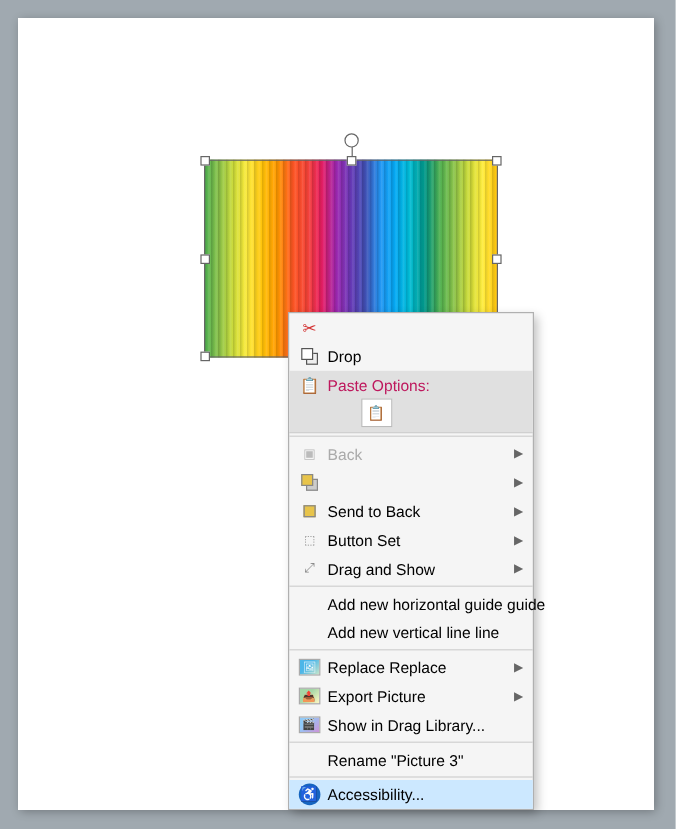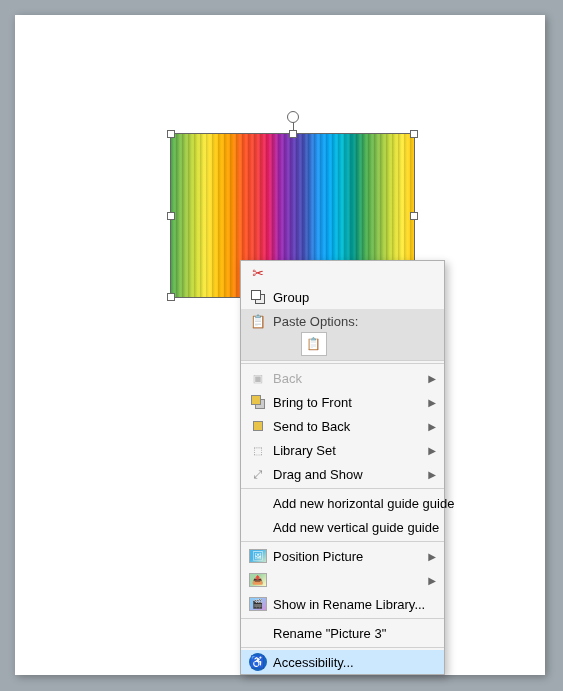--- a/index.html
+++ b/index.html
@@ -299,27 +299,27 @@
       </div>
     </div>
 
     <div class="menu-item">
       <div class="menu-icon">
         <div class="copy-icon-img">
           <div class="copy-square2"></div>
           <div class="copy-square1"></div>
         </div>
       </div>
-      <span class="menu-label">Group</span>
+      <span class="menu-label">Drop</span>
     </div>
 
     <div class="menu-item highlighted" style="background:#e0e0e0; height: auto; flex-direction: column; align-items: flex-start; padding: 3px 8px 4px 8px; border-bottom: 1px solid #d0d0d0;">
       <div style="display:flex; align-items:center; width:100%;">
         <div class="menu-icon" style="font-size:13px;">📋</div>
-        <span class="menu-label" style="color:#404040;">Paste Options:</span>
+        <span class="menu-label" style="color:#be185d;">Paste Options:</span>
       </div>
       <div style="margin-left:26px; margin-top:2px;">
         <div class="paste-options-icon" title="Paste">
           📋
         </div>
       </div>
     </div>
 
     <div class="menu-separator"></div>
 
@@ -329,81 +329,81 @@
       <span class="menu-arrow">▶</span>
     </div>
 
     <div class="menu-item">
       <div class="menu-icon">
         <div class="icon-bringfront-img">
           <div class="small-square-back"></div>
           <div class="small-square-front"></div>
         </div>
       </div>
-      <span class="menu-label">Bring to Front</span>
       <span class="menu-arrow">▶</span>
     </div>
 
     <div class="menu-item">
       <div class="menu-icon">
         <div class="icon-sendback-img">
           <div class="small-square-front" style="top:4px; left:4px; background:#e0e0e0; z-index:1;"></div>
           <div class="small-square-back" style="bottom:4px; right:4px; background:#e8c44a; z-index:2;"></div>
         </div>
       </div>
       <span class="menu-label">Send to Back</span>
       <span class="menu-arrow">▶</span>
     </div>
 
     <div class="menu-item">
       <div class="menu-icon" style="font-size:10px; color:#888;">⬚</div>
-      <span class="menu-label">Library Set</span>
+      <span class="menu-label">Button Set</span>
       <span class="menu-arrow">▶</span>
     </div>
 
     <div class="menu-item">
       <div class="menu-icon" style="font-size:11px; color:#888;">⤢</div>
       <span class="menu-label">Drag and Show</span>
       <span class="menu-arrow">▶</span>
     </div>
 
     <div class="menu-separator"></div>
 
     <div class="menu-item">
       <div class="menu-icon"></div>
       <span class="menu-label">Add new horizontal guide guide</span>
     </div>
 
     <div class="menu-item">
       <div class="menu-icon"></div>
-      <span class="menu-label">Add new vertical guide guide</span>
+      <span class="menu-label">Add new vertical line line</span>
     </div>
 
     <div class="menu-separator"></div>
 
     <div class="menu-item">
       <div class="menu-icon">
         <div class="icon-replace-img">🖼</div>
       </div>
-      <span class="menu-label">Position Picture</span>
+      <span class="menu-label">Replace Replace</span>
       <span class="menu-arrow">▶</span>
     </div>
 
     <div class="menu-item">
       <div class="menu-icon">
         <div class="icon-export-img">📤</div>
       </div>
+      <span class="menu-label">Export Picture</span>
       <span class="menu-arrow">▶</span>
     </div>
 
     <div class="menu-item">
       <div class="menu-icon">
         <div class="icon-media-img">🎬</div>
       </div>
-      <span class="menu-label">Show in Rename Library...</span>
+      <span class="menu-label">Show in Drag Library...</span>
     </div>
 
     <div class="menu-separator"></div>
 
     <div class="menu-item">
       <div class="menu-icon"></div>
       <span class="menu-label">Rename "Picture 3"</span>
     </div>
 
     <div class="menu-separator"></div>

